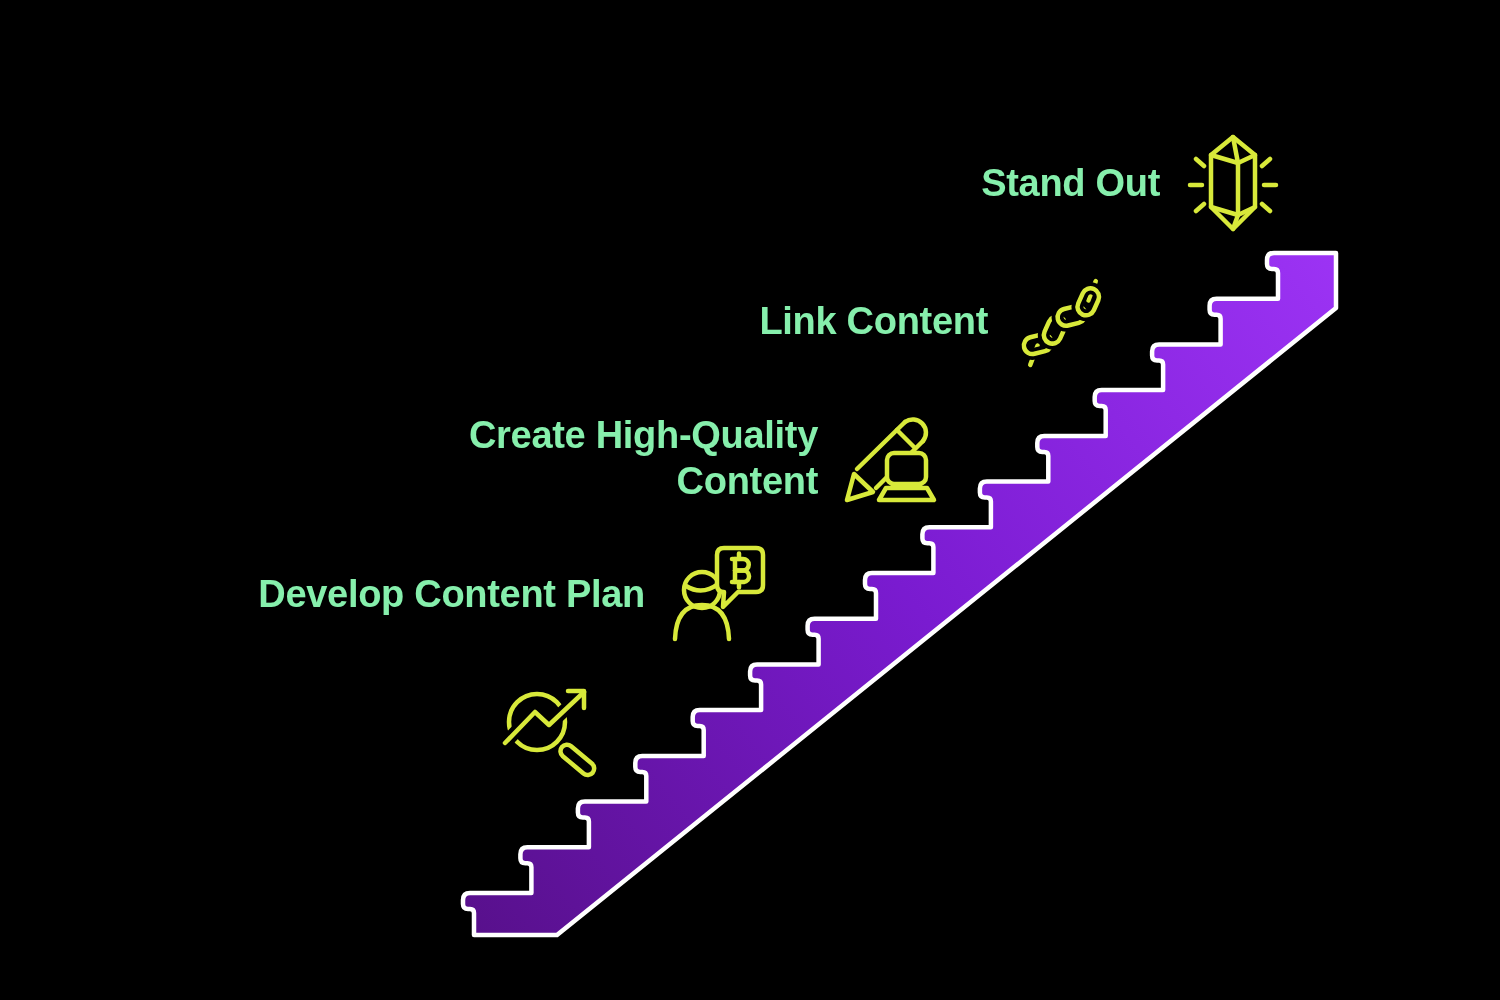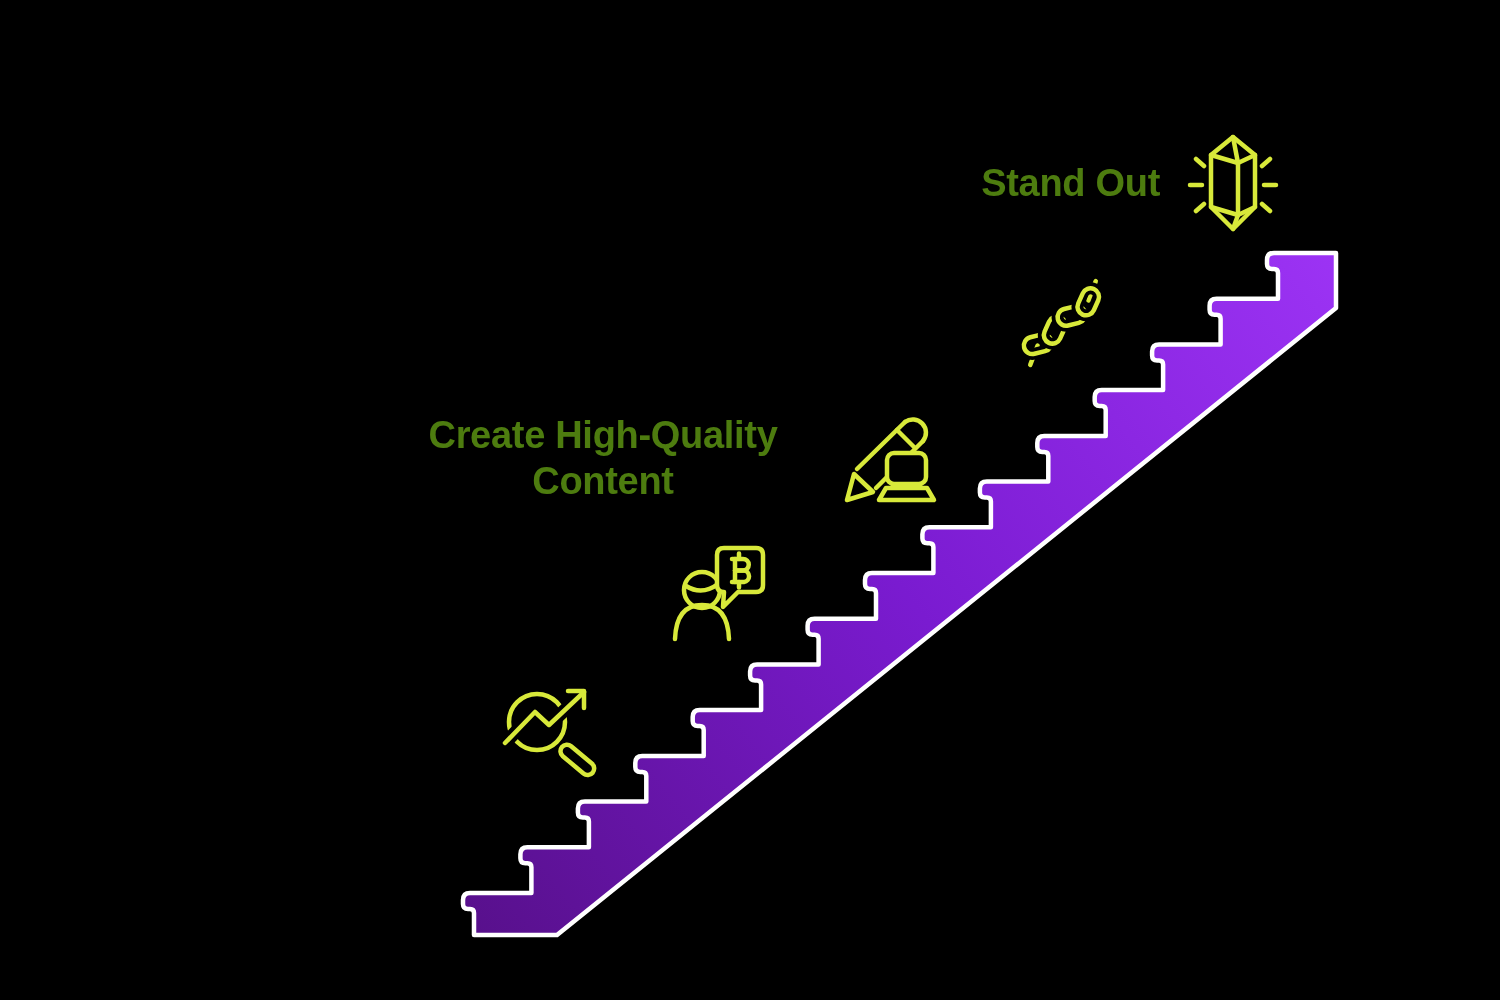--- a/index.html
+++ b/index.html
@@ -2,43 +2,45 @@
 <html><head>
 <meta charset="utf-8">
 <style>
   html,body{margin:0;padding:0;background:#000;}
   .stage{
     position:relative;width:1500px;height:1000px;overflow:hidden;
     background:#000;font-family:"Liberation Sans",sans-serif;
   }
   .stairs{position:absolute;left:0;top:0;width:1500px;height:1000px;}
   .step-label{
-    position:absolute;color:#4d7c0f;font-weight:700;font-size:38px;
+    position:absolute;color:#86efac;font-weight:700;font-size:38px;
     line-height:46px;text-align:right;white-space:nowrap;letter-spacing:-0.3px;
   }
-  .step-label.wrap{white-space:normal;width:430px;text-align:center;}
+  .step-label.wrap{white-space:normal;width:430px;}
   .icon{position:absolute;width:100px;height:100px;overflow:visible;}
 </style>
 </head>
 <body>
 
 <div class="stage">
 
   <svg class="stairs" viewBox="0 0 1500 1000">
     <defs>
       <linearGradient id="stairGrad" gradientUnits="userSpaceOnUse" x1="474" y1="935" x2="1336" y2="253">
         <stop offset="0" stop-color="#58108c"></stop>
         <stop offset="0.5" stop-color="#7a1bd0"></stop>
         <stop offset="1" stop-color="#9c33f4"></stop>
       </linearGradient>
     </defs>
     <path id="stairPath" fill="url(#stairGrad)" stroke-width="4.5" stroke-linejoin="round" stroke-linecap="round" stroke="#ffffff" d="M 1336,253 L 1274.0,253.0 Q 1267.0,253.0 1267.0,260.0 L 1267.0,264.0 Q 1267.0,269.0 1272.0,269.0 L 1274.0,269.0 Q 1278.0,269.0 1278.0,273.0 L 1278.0,298.7 L 1216.6,298.7 Q 1209.6,298.7 1209.6,305.7 L 1209.6,309.7 Q 1209.6,314.7 1214.6,314.7 L 1216.6,314.7 Q 1220.6,314.7 1220.6,318.7 L 1220.6,344.4 L 1159.1,344.4 Q 1152.1,344.4 1152.1,351.4 L 1152.1,355.4 Q 1152.1,360.4 1157.1,360.4 L 1159.1,360.4 Q 1163.1,360.4 1163.1,364.4 L 1163.1,390.1 L 1101.7,390.1 Q 1094.7,390.1 1094.7,397.1 L 1094.7,401.1 Q 1094.7,406.1 1099.7,406.1 L 1101.7,406.1 Q 1105.7,406.1 1105.7,410.1 L 1105.7,435.9 L 1044.3,435.9 Q 1037.3,435.9 1037.3,442.9 L 1037.3,446.9 Q 1037.3,451.9 1042.3,451.9 L 1044.3,451.9 Q 1048.3,451.9 1048.3,455.9 L 1048.3,481.6 L 986.9,481.6 Q 979.9,481.6 979.9,488.6 L 979.9,492.6 Q 979.9,497.6 984.9,497.6 L 986.9,497.6 Q 990.9,497.6 990.9,501.6 L 990.9,527.3 L 929.4,527.3 Q 922.4,527.3 922.4,534.3 L 922.4,538.3 Q 922.4,543.3 927.4,543.3 L 929.4,543.3 Q 933.4,543.3 933.4,547.3 L 933.4,573.0 L 872.0,573.0 Q 865.0,573.0 865.0,580.0 L 865.0,584.0 Q 865.0,589.0 870.0,589.0 L 872.0,589.0 Q 876.0,589.0 876.0,593.0 L 876.0,618.7 L 814.6,618.7 Q 807.6,618.7 807.6,625.7 L 807.6,629.7 Q 807.6,634.7 812.6,634.7 L 814.6,634.7 Q 818.6,634.7 818.6,638.7 L 818.6,664.4 L 757.1,664.4 Q 750.1,664.4 750.1,671.4 L 750.1,675.4 Q 750.1,680.4 755.1,680.4 L 757.1,680.4 Q 761.1,680.4 761.1,684.4 L 761.1,710.1 L 699.7,710.1 Q 692.7,710.1 692.7,717.1 L 692.7,721.1 Q 692.7,726.1 697.7,726.1 L 699.7,726.1 Q 703.7,726.1 703.7,730.1 L 703.7,755.9 L 642.3,755.9 Q 635.3,755.9 635.3,762.9 L 635.3,766.9 Q 635.3,771.9 640.3,771.9 L 642.3,771.9 Q 646.3,771.9 646.3,775.9 L 646.3,801.6 L 584.9,801.6 Q 577.9,801.6 577.9,808.6 L 577.9,812.6 Q 577.9,817.6 582.9,817.6 L 584.9,817.6 Q 588.9,817.6 588.9,821.6 L 588.9,847.3 L 527.4,847.3 Q 520.4,847.3 520.4,854.3 L 520.4,858.3 Q 520.4,863.3 525.4,863.3 L 527.4,863.3 Q 531.4,863.3 531.4,867.3 L 531.4,893.0 L 470.0,893.0 Q 463.0,893.0 463.0,900.0 L 463.0,904.0 Q 463.0,909.0 468.0,909.0 L 470.0,909.0 Q 474.0,909.0 474.0,913.0 L 474.0,935.0 L 557,935 L 1336,308 Z"></path>
   </svg>
 
+  <div class="step-label" style="right:855px;top:571px">Develop Content Plan</div>
   <div class="step-label wrap" style="right:682px;top:412px">Create High-Quality Content</div>
+  <div class="step-label" style="right:512px;top:298px">Link Content</div>
   <div class="step-label" style="right:340px;top:160px">Stand Out</div>
 
   <svg class="icon" style="left:502px;top:680px" viewBox="0 0 100 100">
     <g fill="none" stroke-width="4.5" stroke-linecap="round" stroke-linejoin="round" stroke="#d8e93a">
       <circle cx="35" cy="42" r="28"></circle>
       <rect x="60" y="60.5" width="40" height="13" rx="6.5" transform="rotate(40 60 67)"></rect>
       <path d="M3,63 L33,32 L47,45 L82,12" stroke="#000000" stroke-width="13"></path>
       <path d="M3,63 L33,32 L47,45 L82,12"></path>
       <path d="M66,11 L82,11 L82,28"></path>
     </g>

